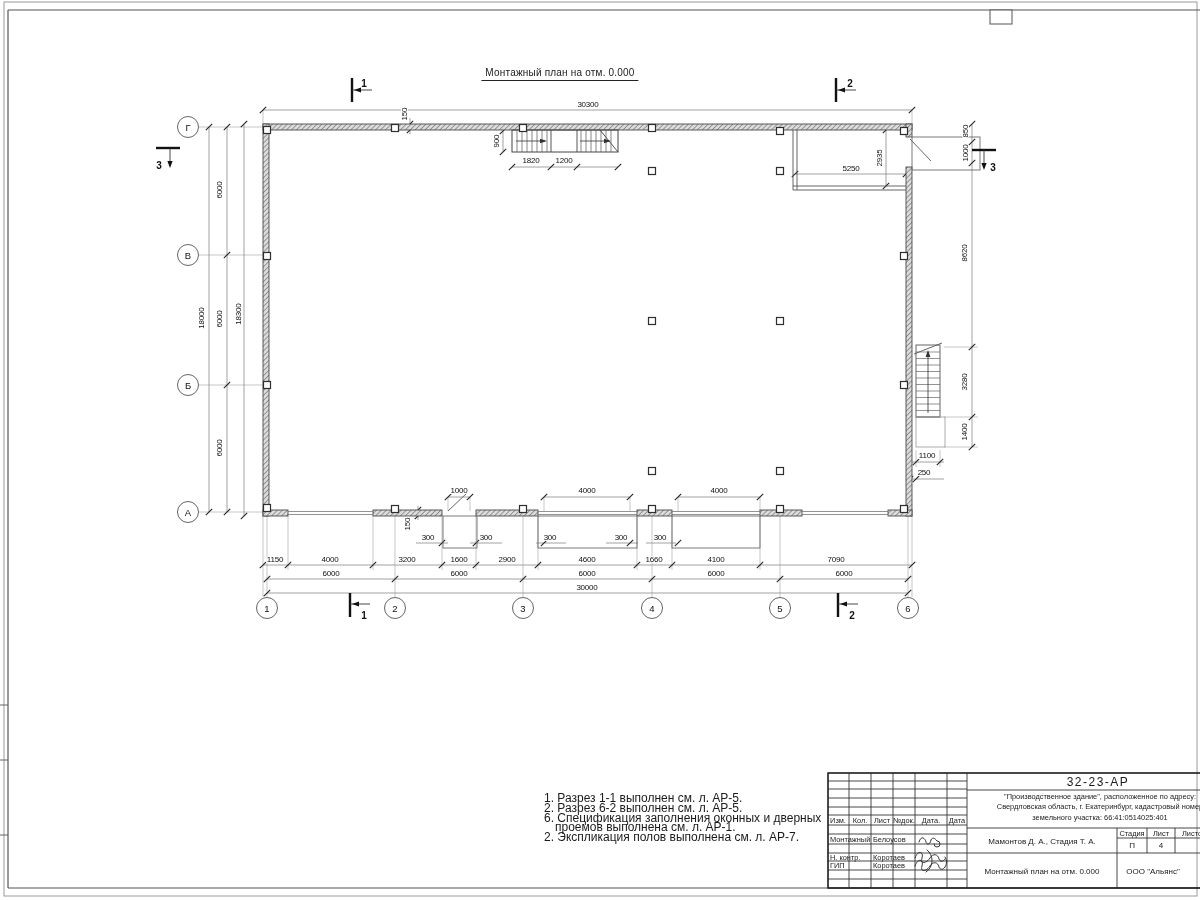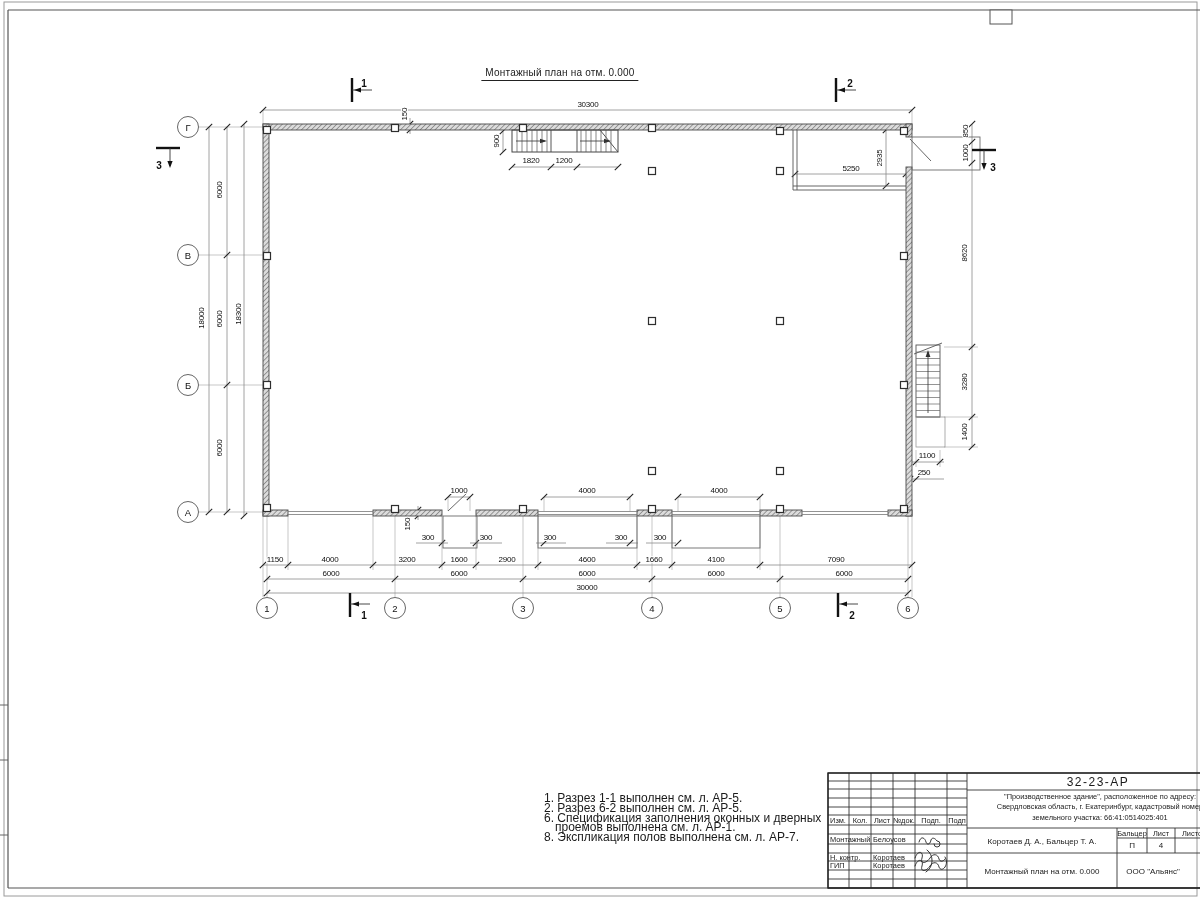--- a/index.html
+++ b/index.html
@@ -387,41 +387,41 @@
     </g>
 </svg>
 
 <div class="t plan-title" style="left:560px;top:74px">Монтажный план на отм. 0.000</div>
 
 <div class="notes">
   <div>1. Разрез 1-1 выполнен см. л. АР-5.</div>
   <div>2. Разрез 6-2 выполнен см. л. АР-5.</div>
   <div>6. Спецификация заполнения оконных и дверных</div>
   <div class="ind">проемов выполнена см. л. АР-1.</div>
-  <div>8. Экспликация полов выполнена см. л. АР-7.</div>
+  <div>2. Экспликация полов выполнена см. л. АР-7.</div>
 </div>
 
 <div>
   <div class="t tb-big" style="left:1098px;top:782px">32-23-АР</div>
   <div class="t tb" style="left:1100px;top:796px">"Производственное здание", расположенное по адресу:</div>
   <div class="t tb" style="left:1100px;top:806px">Свердловская область, г. Екатеринбург, кадастровый номер</div>
   <div class="t tb" style="left:1100px;top:817px">земельного участка: 66:41:0514025:401</div>
-  <div class="t tb-med" style="left:1042px;top:841px">Коротаев Д. А., Бальцер Т. А.</div>
+  <div class="t tb-med" style="left:1042px;top:841px">Мамонтов Д. А., Стадия Т. А.</div>
   <div class="t tb-med" style="left:1042px;top:871px">Монтажный план на отм. 0.000</div>
   <div class="t tb-med" style="left:1153px;top:871px">ООО "Альянс"</div>
-  <div class="t tb" style="left:1132px;top:833px">Бальцер</div>
+  <div class="t tb" style="left:1132px;top:833px">Стадия</div>
   <div class="t tb" style="left:1161px;top:833px">Лист</div>
   <div class="t tb" style="left:1194px;top:833px">Листов</div>
   <div class="t tb-med" style="left:1132px;top:845px">П</div>
   <div class="t tb-med" style="left:1161px;top:845px">4</div>
   <div class="t tb" style="left:838px;top:820px">Изм.</div>
   <div class="t tb" style="left:860px;top:820px">Кол.</div>
   <div class="t tb" style="left:882px;top:820px">Лист</div>
   <div class="t tb" style="left:904px;top:820px">№док.</div>
-  <div class="t tb" style="left:931px;top:820px">Подп.</div>
-  <div class="t tb" style="left:957px;top:820px">Подп</div>
+  <div class="t tb" style="left:931px;top:820px">Дата.</div>
+  <div class="t tb" style="left:957px;top:820px">Дата</div>
   <div class="tl tb" style="left:830px;top:839px">Монтажный</div>
   <div class="tl tb" style="left:873px;top:839px">Белоусов</div>
   <div class="tl tb" style="left:830px;top:857px">Н. контр.</div>
   <div class="tl tb" style="left:873px;top:857px">Коротаев</div>
   <div class="tl tb" style="left:830px;top:865px">ГИП</div>
   <div class="tl tb" style="left:873px;top:865px">Коротаев</div>
 </div>
 
 </body></html>

